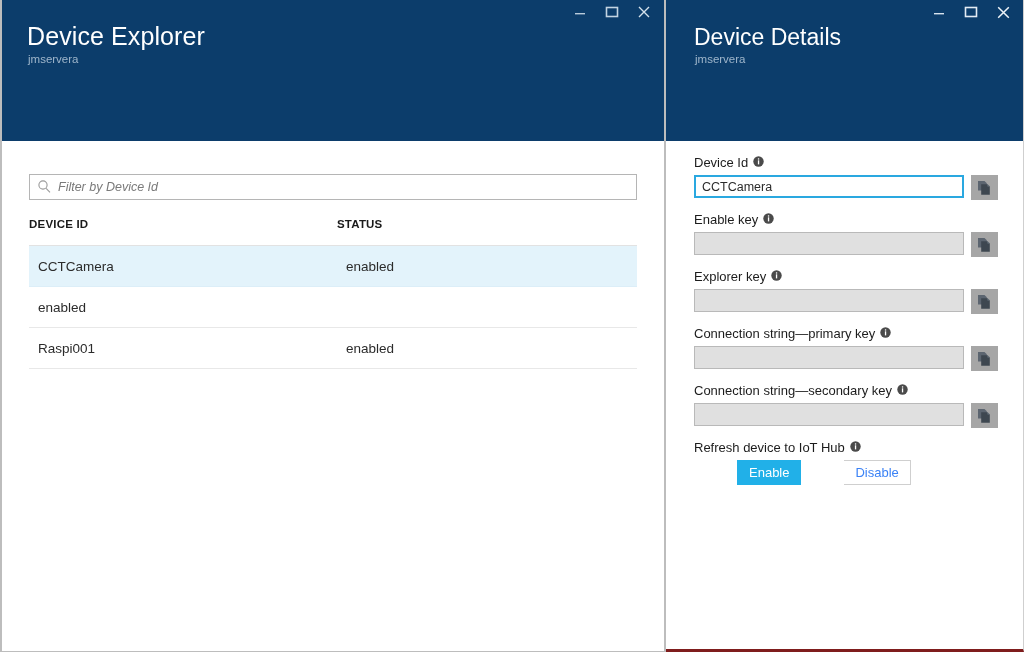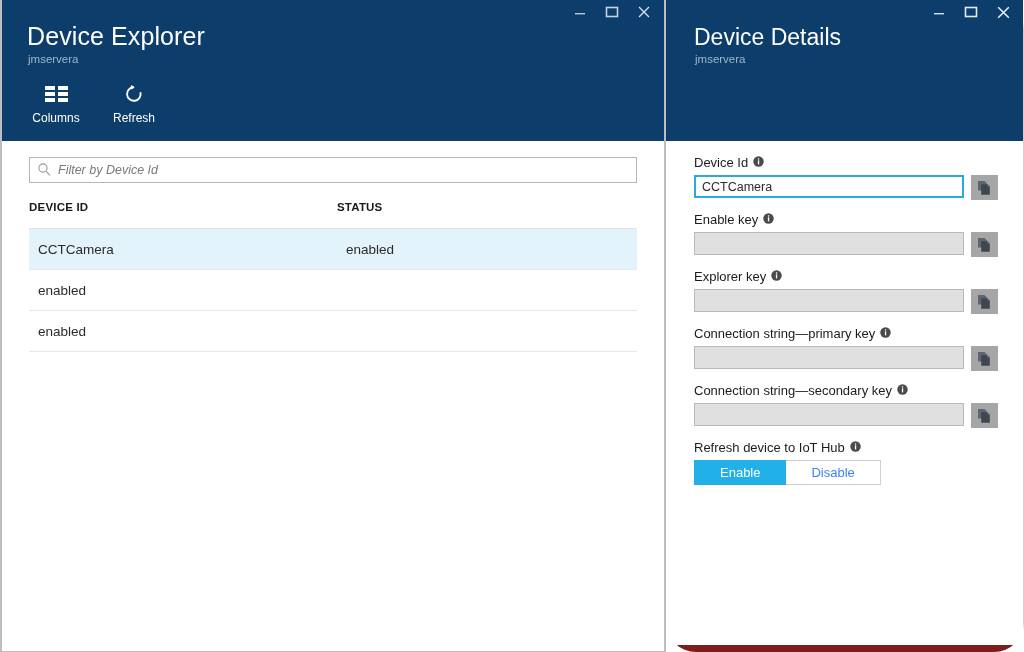--- a/index.html
+++ b/index.html
@@ -93,21 +93,21 @@
   .cols-grid {
     display: grid;
     grid-template-columns: 10px 10px;
     grid-template-rows: 4px 4px 4px;
     gap: 2px 3px;
   }
   .cols-grid i { background: #ffffff; display: block; }
 
   .body-left {
     flex: 1 1 auto;
-    padding: 0 27px;
+    padding: 17px 27px;
     background: #fff;
     position: relative;
   }
   .filter-wrap {
     margin-top: 16px;
     position: relative;
     height: 26px;
   }
   .filter-input {
     width: 100%;
@@ -163,24 +163,23 @@
   .td.col-id { width: 308px; }
   .td.col-st { width: 200px; }
 
   
   .window-right {
     position: relative;
     width: 358px;
     height: 652px;
     background: #ffffff;
     border-right: 1px solid #cfcfcf;
-    border-bottom: 7px solid #7f1d1d;
+    border-bottom: 3px solid #7f1d1d;
     display: flex;
     flex-direction: column;
-    border-radius: 30px;
   }
   .hdr-r {
     background: #0c3d6b;
     flex: 0 0 141px;
     position: relative;
   }
   .det-title {
     position: absolute;
     left: 28px; top: 26px;
     font-size: 23px;
@@ -242,26 +241,27 @@
     cursor: pointer;
     padding: 0;
   }
   .toggle-row {
     display: flex;
     margin-top: 3px;
   }
   .tgl {
     height: 25px;
     min-width: 64px;
-    padding: 0 25px;
+    padding: 0 11px;
     font-size: 13px;
     font-family: "Liberation Sans", sans-serif;
     display: flex; align-items: center; justify-content: center;
     cursor: pointer;
     border: 1px solid #cfcfcf;
+    margin-left: 43px;
   }
   .tgl.on {
     background: #21b0e8;
     color: #ffffff;
     border-color: #21b0e8;
   }
   .tgl.off {
     background: #ffffff;
     color: #3b82f6;
     border-left: none;
@@ -290,47 +290,20 @@
         <div class="win-btn">
           <svg width="14" height="14" viewBox="0 0 14 14">
               <path d="M2 2 L12 12 M12 2 L2 12" stroke="#d5e2ec" stroke-width="1.4" fill="none"></path>
             </svg>
         </div>
       </div>
 
       <div class="app-title">Device Explorer</div>
       <div class="app-sub">jmservera</div>
 
-      <div class="toolbar">
-
-        <div class="tb-item">
-          <div class="tb-icon">
-            <div class="cols-grid">
-                <i></i>
-                <i></i>
-                <i></i>
-                <i></i>
-                <i></i>
-                <i></i>
-              </div>
-          </div>
-          <div class="tb-label">Columns</div>
-        </div>
-
-        <div class="tb-item">
-          <div class="tb-icon">
-            <svg width="24" height="24" viewBox="0 0 24 24">
-              <path d="M12 5.2 A6.8 6.8 0 1 0 18.4 10.2" fill="none" stroke="#ffffff" stroke-width="1.9" stroke-linecap="butt"></path>
-              <path d="M9.1 3.0 L12.6 5.3 L9.0 7.6 Z" fill="#ffffff"></path>
-            </svg>
-          </div>
-          <div class="tb-label">Refresh</div>
-        </div>
-
-      </div>
     </div>
 
     <div class="body-left">
 
       <div class="filter-wrap">
         <span class="search-ico">
           <svg width="15" height="15" viewBox="0 0 15 15">
             <circle cx="6" cy="6" r="4.1" fill="none" stroke="#9a9a9a" stroke-width="1.1"></circle>
             <path d="M9.1 9.3 L13 13.4" stroke="#9a9a9a" stroke-width="1.1" fill="none"></path>
           </svg>
@@ -348,20 +321,21 @@
         <div class="tr selected">
           <div class="td col-id">CCTCamera</div>
           <div class="td col-st">enabled</div>
         </div>
 
         <div class="tr">
           <div class="td col-st">enabled</div>
         </div>
 
         <div class="tr">
+          <div class="td col-id">Raspi001</div>
           <div class="td col-st">enabled</div>
         </div>
 
       </div>
     </div>
   </div>
 
   <div class="window-right">
 
     <div class="hdr-r">

